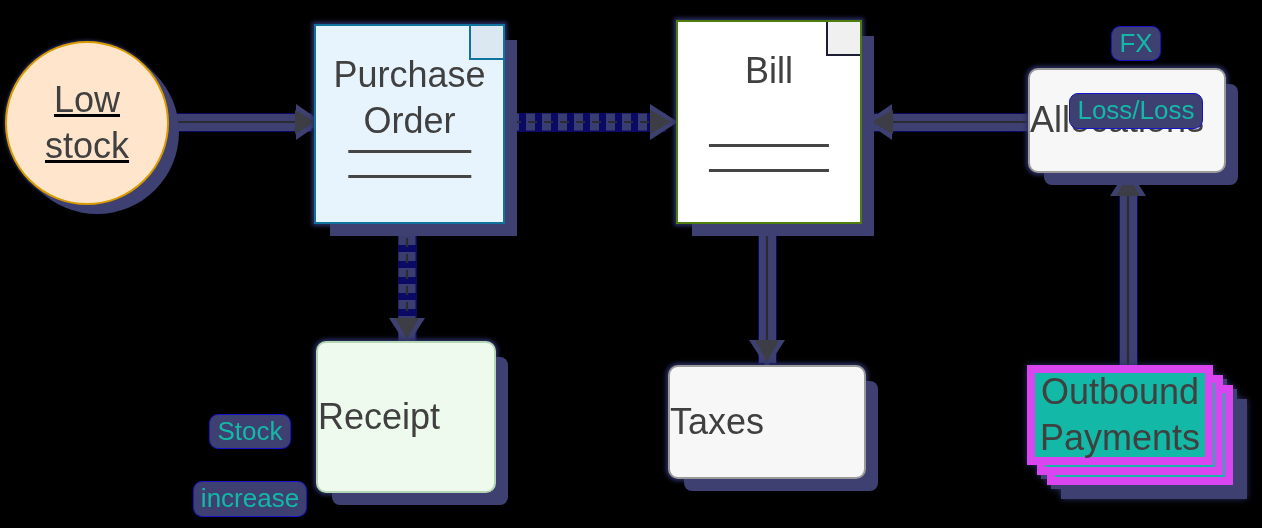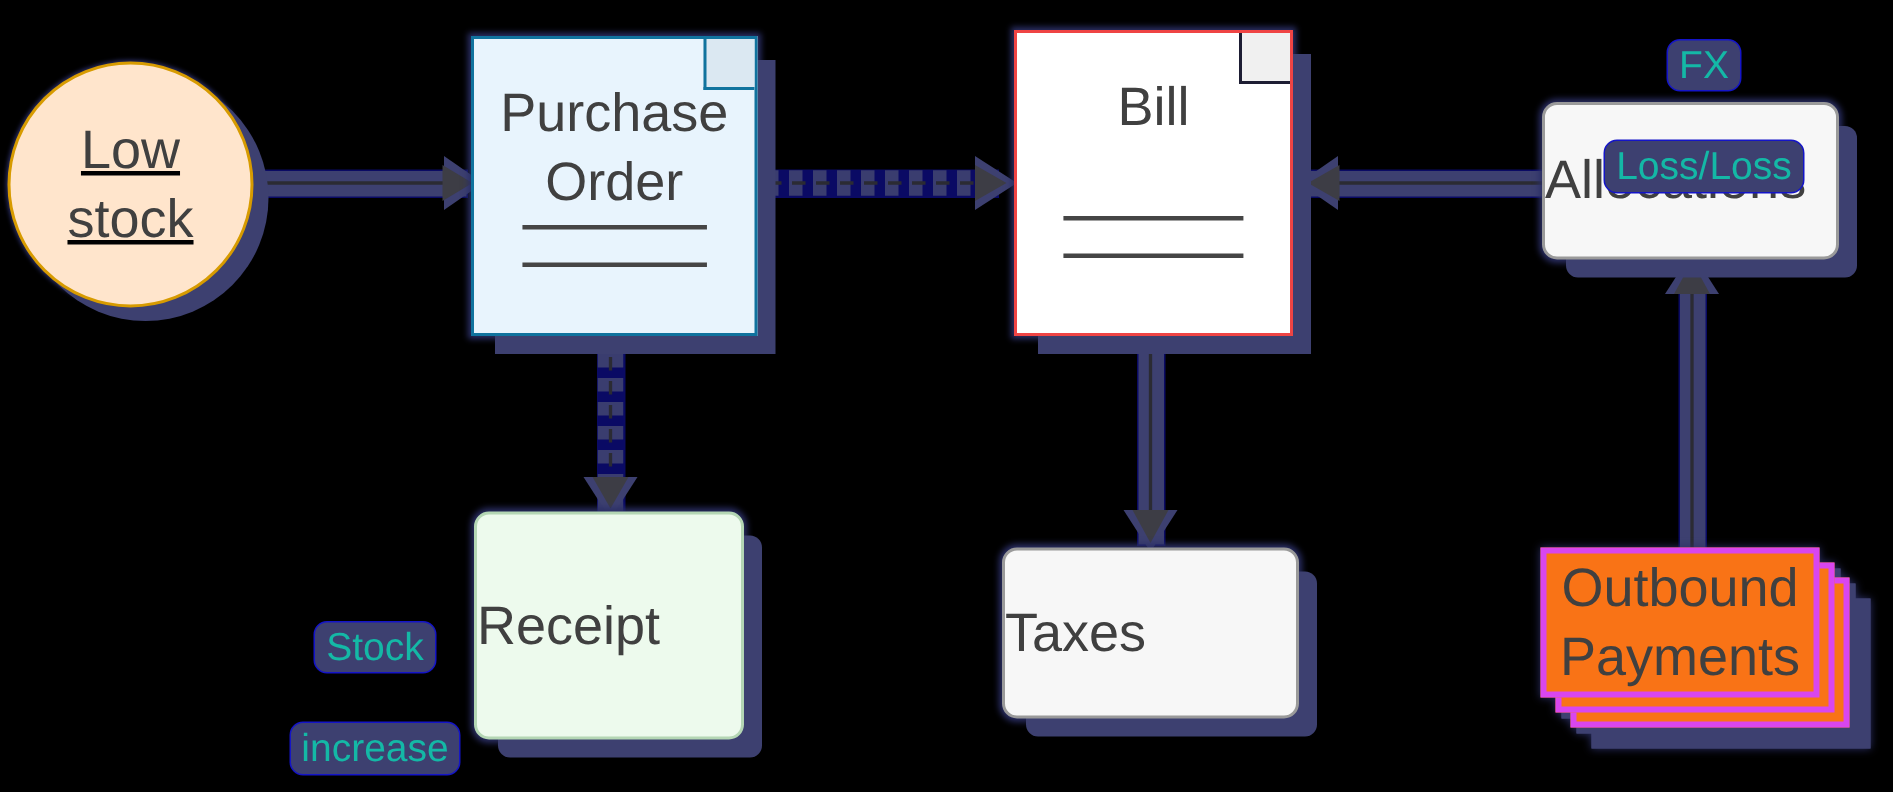--- a/index.html
+++ b/index.html
@@ -80,21 +80,21 @@
   }
   .doc-po .doc-corner {
     background: #dbe8f2;
     border-left: 2px solid #10739e;
     border-bottom: 2px solid #10739e;
     box-sizing: border-box;
   }
   
   .doc-bill {
     background: #ffffff;
-    border: 2px solid #ef4444;
+    border: 2px solid #4d7c0f;
   }
   .doc-bill .doc-corner {
     background: #f0f0f0;
     border-left: 2px solid #1d1d33;
     border-bottom: 2px solid #1d1d33;
     box-sizing: border-box;
   }
 
   
   .rr-node {
@@ -115,22 +115,22 @@
     border: 2px solid #b4d6b4;
   }
 
   
   .stack-node {
     position: absolute;
     filter: drop-shadow(14px 14px 0 #3d4070) drop-shadow(0 0 3px #2b2f66);
   }
   .stack-sheet {
     position: absolute;
-    background: #f97316;
-    border: 4px solid #d946ef;
+    background: #14b8a6;
+    border: 8px solid #d946ef;
     box-sizing: border-box;
   }
   .stack-front {
     display: flex;
     align-items: center;
     justify-content: center;
   }
 
   
   .edge-svg {

